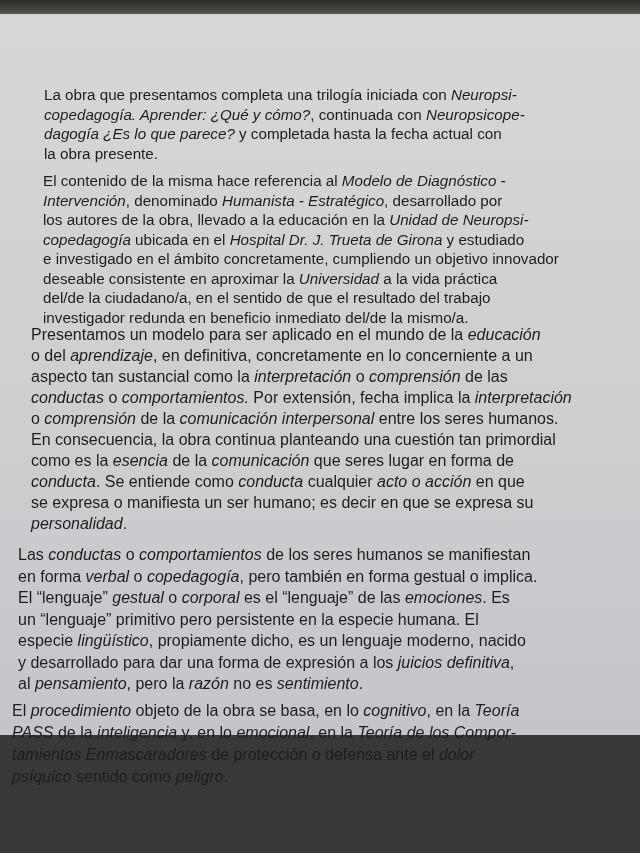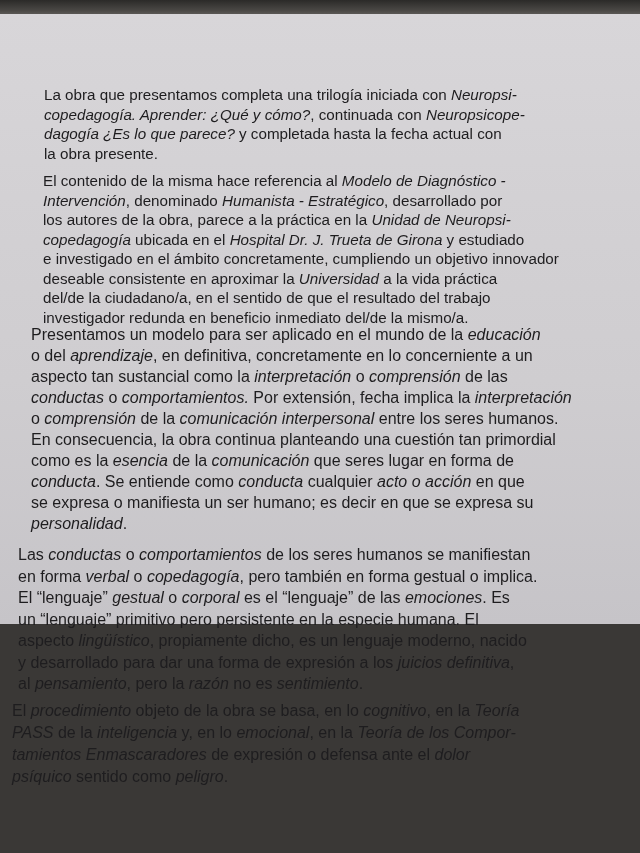--- a/index.html
+++ b/index.html
@@ -6,21 +6,21 @@
   body {
     width: 640px; height: 853px; overflow: hidden; position: relative;
     background: #3a3836;
     font-family: "Liberation Sans", sans-serif;
   }
   .top-edge {
     position: absolute; left: 0; top: 0; width: 640px; height: 15px;
     background: linear-gradient(180deg, #2b2a28 0%, #4a4845 70%, #5e5c58 100%);
   }
   .page {
-    position: absolute; left: 0; top: 14px; width: 640px; height: 610px;
+    position: absolute; left: 0; top: 14px; width: 640px; height: 721px;
     background: linear-gradient(180deg, #d8d6d9 0%, #d3d1d4 30%, #cfcdd0 60%, #c6c4c8 100%);
   }
   .text-block { position: absolute; left: 0; top: 0; width: 640px; }
   .para { position: absolute; color: #1e1d1f; }
   .line { white-space: nowrap; height: 0; position: absolute; }
   .seg-i { font-style: italic; }
   .p1 { left: 44px; top: 72px; font-size: 15.2px; }
   .p2 { left: 43px; top: 158px; font-size: 15.2px; }
   .p3 { left: 31px; top: 312px; font-size: 16px; }
   .p4 { left: 18px; top: 532px; font-size: 16px; }
@@ -35,21 +35,21 @@
   <div class="text-block">
     <div class="para p1">
         <div class="line" style="top: 0px;"><span>La obra que presentamos completa una trilogía iniciada con </span><span class="seg-i">Neuropsi-</span></div>
         <div class="line" style="top: 19.5px;"><span class="seg-i">copedagogía. Aprender: ¿Qué y cómo?</span><span>, continuada con </span><span class="seg-i">Neuropsicope-</span></div>
         <div class="line" style="top: 39px;"><span class="seg-i">dagogía ¿Es lo que parece?</span><span> y completada hasta la fecha actual con</span></div>
         <div class="line" style="top: 58.5px;"><span>la obra presente.</span></div>
       </div>
     <div class="para p2">
         <div class="line" style="top: 0px;"><span>El contenido de la misma hace referencia al </span><span class="seg-i">Modelo de Diagnóstico -</span></div>
         <div class="line" style="top: 19.5px;"><span class="seg-i">Intervención</span><span>, denominado </span><span class="seg-i">Humanista - Estratégico</span><span>, desarrollado por</span></div>
-        <div class="line" style="top: 39px;"><span>los autores de la obra, parece a la práctica en la </span><span class="seg-i">Unidad de Neuropsi-</span></div>
+        <div class="line" style="top: 39px;"><span>los autores de la obra, llevado a la educación en la </span><span class="seg-i">Unidad de Neuropsi-</span></div>
         <div class="line" style="top: 58.5px;"><span class="seg-i">copedagogía</span><span> ubicada en el </span><span class="seg-i">Hospital Dr. J. Trueta de Girona</span><span> y estudiado</span></div>
         <div class="line" style="top: 78px;"><span>e investigado en el ámbito concretamente, cumpliendo un objetivo innovador</span></div>
         <div class="line" style="top: 97.5px;"><span>deseable consistente en aproximar la </span><span class="seg-i">Universidad</span><span> a la vida práctica</span></div>
         <div class="line" style="top: 117px;"><span>del/de la ciudadano/a, en el sentido de que el resultado del trabajo</span></div>
         <div class="line" style="top: 136.5px;"><span>investigador redunda en beneficio inmediato del/de la mismo/a.</span></div>
       </div>
     <div class="para p3">
         <div class="line" style="top: 0px;"><span>Presentamos un modelo para ser aplicado en el mundo de la </span><span class="seg-i">educación</span></div>
         <div class="line" style="top: 21px;"><span>o del </span><span class="seg-i">aprendizaje</span><span>, en definitiva, concretamente en lo concerniente a un</span></div>
         <div class="line" style="top: 42px;"><span>aspecto tan sustancial como la </span><span class="seg-i">interpretación</span><span> o </span><span class="seg-i">comprensión</span><span> de las</span></div>
@@ -59,24 +59,24 @@
         <div class="line" style="top: 126px;"><span>como es la </span><span class="seg-i">esencia</span><span> de la </span><span class="seg-i">comunicación</span><span> que seres lugar en forma de</span></div>
         <div class="line" style="top: 147px;"><span class="seg-i">conducta</span><span>. Se entiende como </span><span class="seg-i">conducta</span><span> cualquier </span><span class="seg-i">acto o acción</span><span> en que</span></div>
         <div class="line" style="top: 168px;"><span>se expresa o manifiesta un ser humano; es decir en que se expresa su</span></div>
         <div class="line" style="top: 189px;"><span class="seg-i">personalidad</span><span>.</span></div>
       </div>
     <div class="para p4">
         <div class="line" style="top: 0px;"><span>Las </span><span class="seg-i">conductas</span><span> o </span><span class="seg-i">comportamientos</span><span> de los seres humanos se manifiestan</span></div>
         <div class="line" style="top: 21.5px;"><span>en forma </span><span class="seg-i">verbal</span><span> o </span><span class="seg-i">copedagogía</span><span>, pero también en forma gestual o implica.</span></div>
         <div class="line" style="top: 43px;"><span>El “lenguaje” </span><span class="seg-i">gestual</span><span> o </span><span class="seg-i">corporal</span><span> es el “lenguaje” de las </span><span class="seg-i">emociones</span><span>. Es</span></div>
         <div class="line" style="top: 64.5px;"><span>un “lenguaje” primitivo pero persistente  en la especie humana. El</span></div>
-        <div class="line" style="top: 86px;"><span>aspecto </span><span class="seg-i">lingüístico</span><span>, propiamente dicho, es un lenguaje moderno, nacido</span></div>
+        <div class="line" style="top: 86px;"><span>especie </span><span class="seg-i">lingüístico</span><span>, propiamente dicho, es un lenguaje moderno, nacido</span></div>
         <div class="line" style="top: 107.5px;"><span>y desarrollado  para dar una forma de expresión a los </span><span class="seg-i">juicios definitiva</span><span>,</span></div>
         <div class="line" style="top: 129px;"><span>al </span><span class="seg-i">pensamiento</span><span>, pero la </span><span class="seg-i">razón</span><span> no es </span><span class="seg-i">sentimiento</span><span>.</span></div>
       </div>
     <div class="para p5">
         <div class="line" style="top: 0px;"><span>El </span><span class="seg-i">procedimiento</span><span> objeto de la obra se basa, en lo </span><span class="seg-i">cognitivo</span><span>, en la </span><span class="seg-i">Teoría</span></div>
         <div class="line" style="top: 22px;"><span class="seg-i">PASS</span><span> de la </span><span class="seg-i">inteligencia</span><span> y, en lo </span><span class="seg-i">emocional</span><span>, en la </span><span class="seg-i">Teoría de los Compor-</span></div>
-        <div class="line" style="top: 44px;"><span class="seg-i">tamientos Enmascaradores</span><span> de expresión o defensa ante el </span><span class="seg-i">dolor</span></div>
+        <div class="line" style="top: 44px;"><span class="seg-i">tamientos Enmascaradores</span><span> de protección o defensa ante el </span><span class="seg-i">dolor</span></div>
         <div class="line" style="top: 66px;"><span class="seg-i">psíquico</span><span> sentido como </span><span class="seg-i">peligro</span><span>.</span></div>
       </div>
   </div>
 </div>
 
 </body></html>

